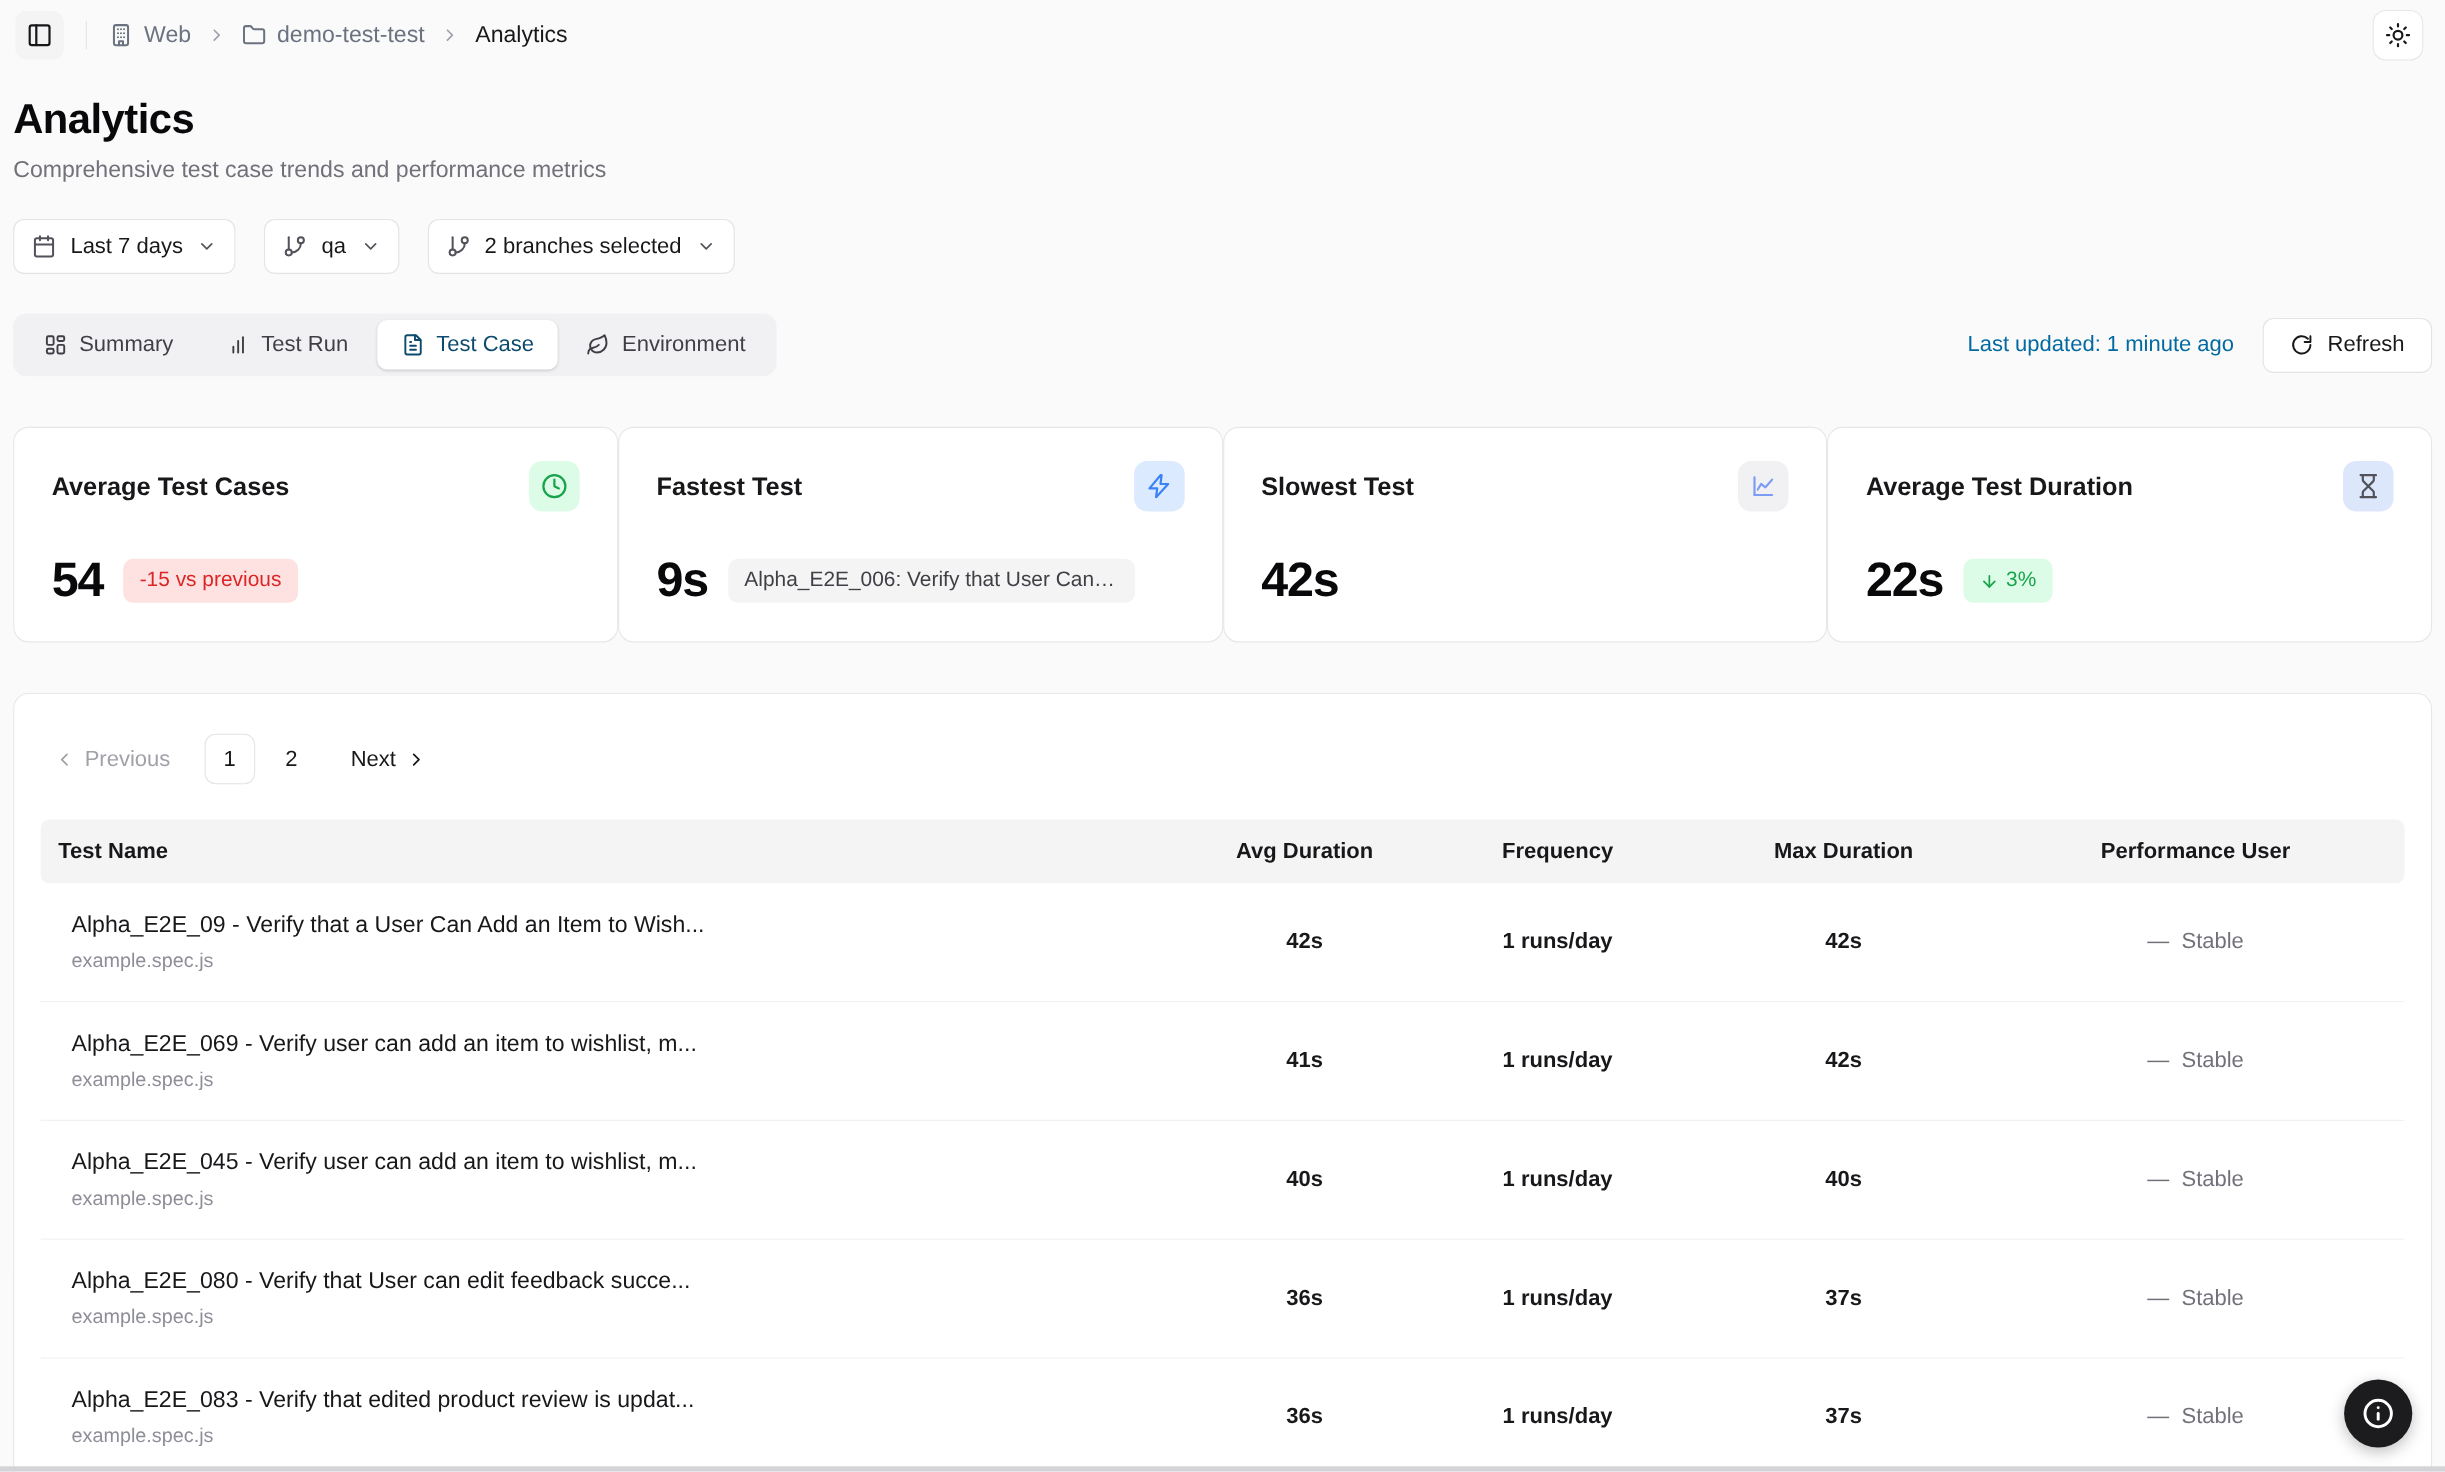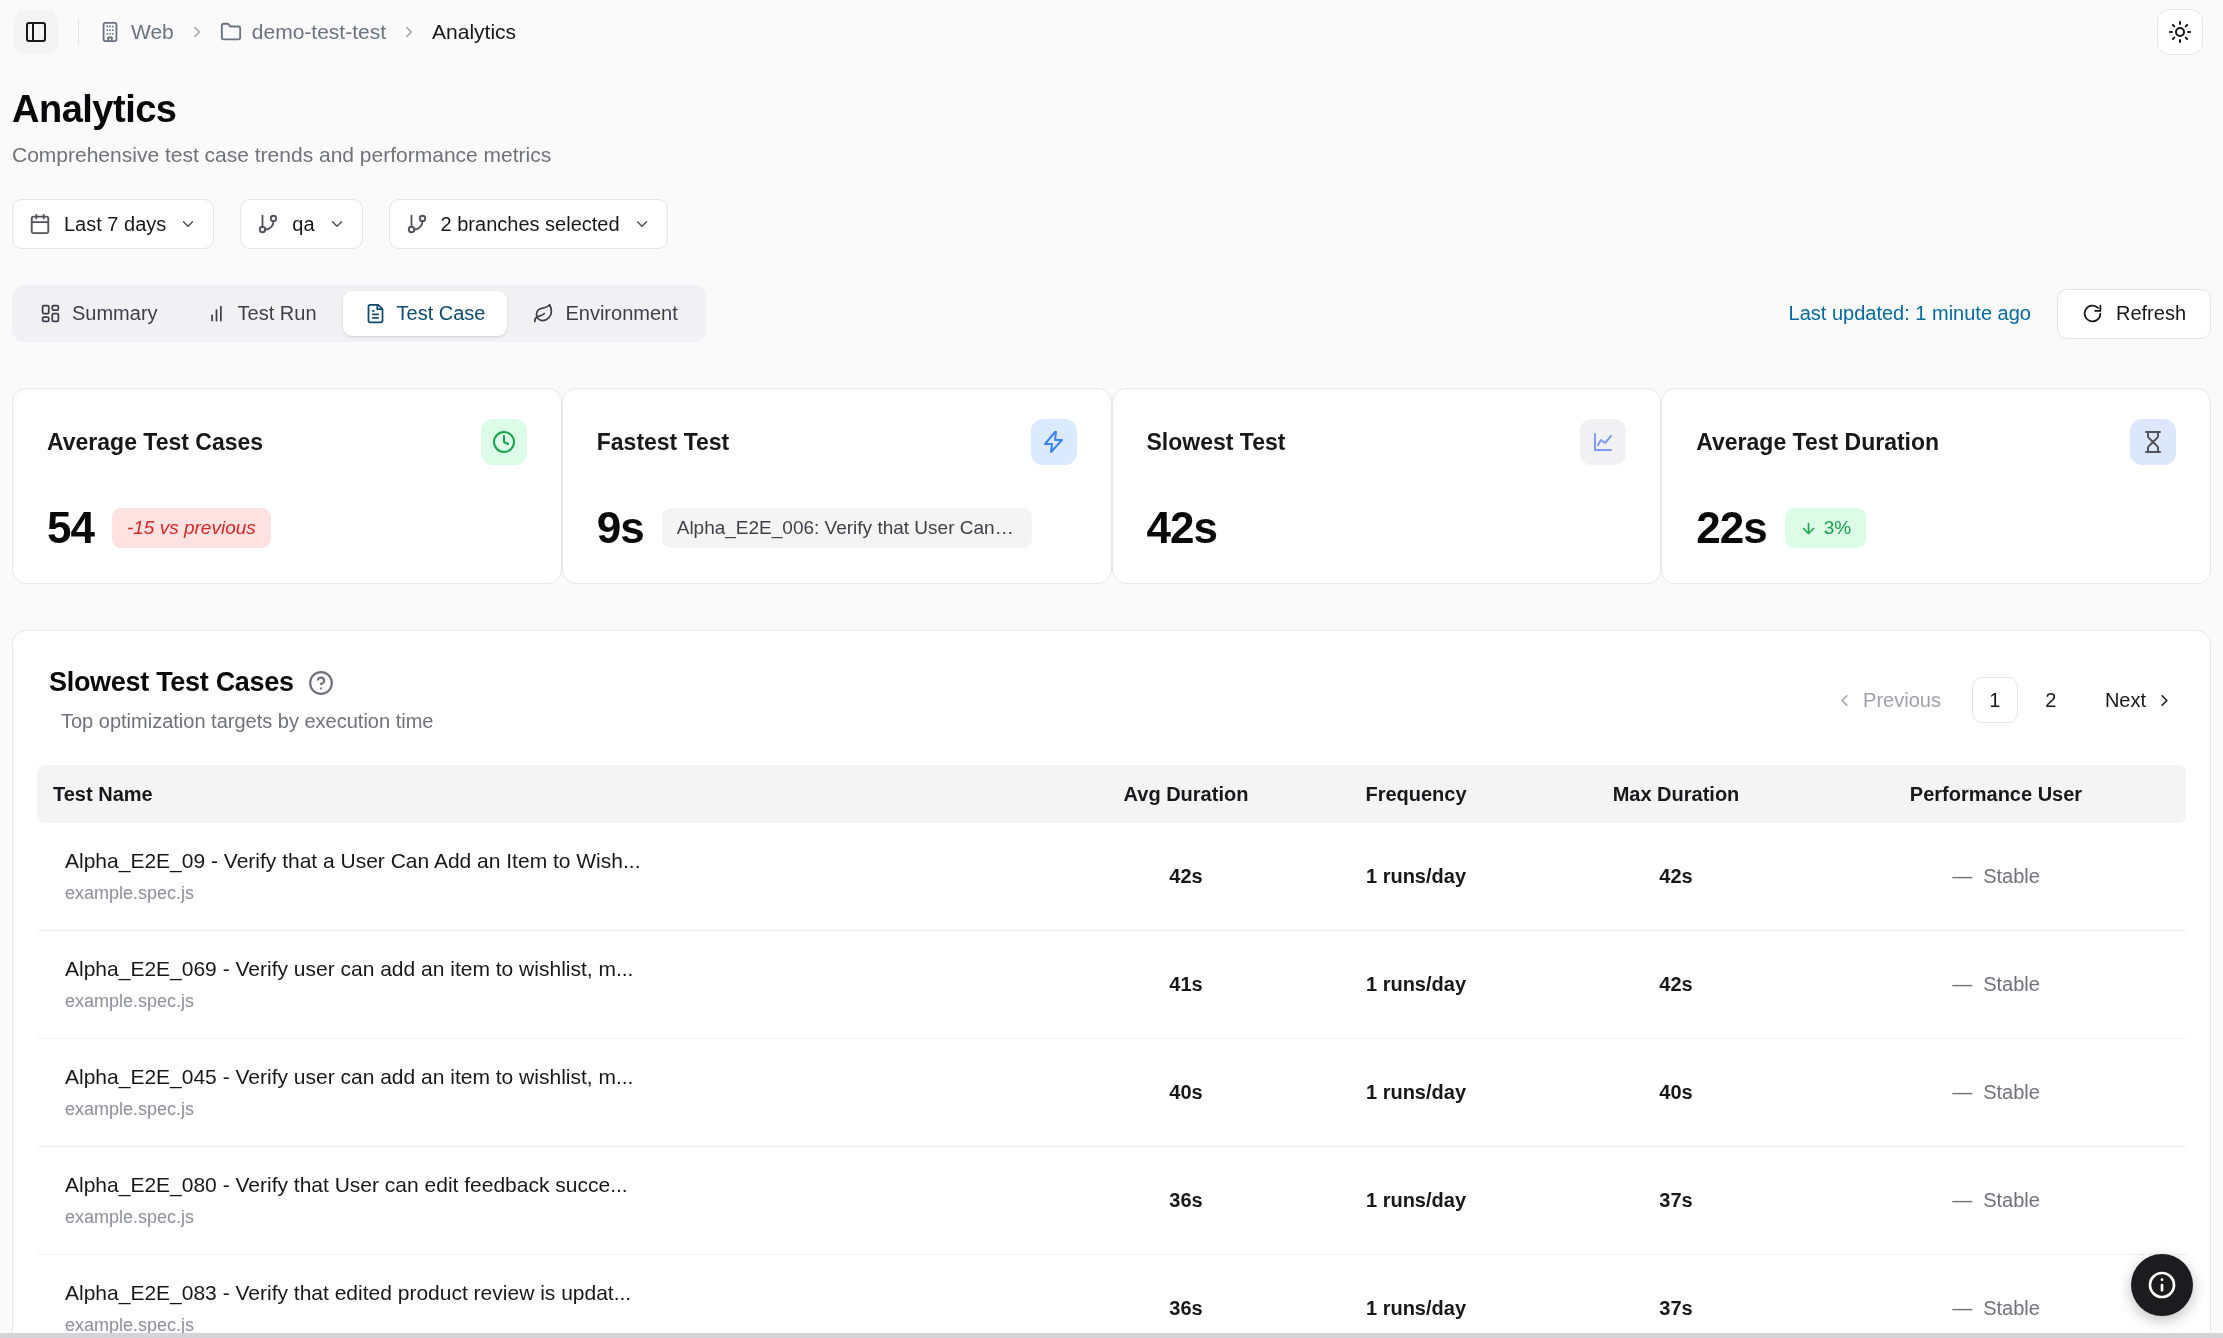--- a/index.html
+++ b/index.html
@@ -72,21 +72,21 @@
   .card-top { display: flex; justify-content: space-between; align-items: center; }
   .card-title { font-size: 23px; font-weight: 600; color: #18181b; }
   .icon-badge { width: 46px; height: 46px; border-radius: 12px; display: flex; align-items: center; justify-content: center; }
   .icon-badge.green  { background: #dcfce7; color: #16a34a; }
   .icon-badge.blue   { background: #dbeafe; color: #3b82f6; }
   .icon-badge.gray   { background: #f1f1f3; color: #7c9cf5; }
   .icon-badge.indigo { background: #dde7fb; color: #52525b; }
   .card-value-row { display: flex; align-items: center; gap: 18px; }
   .card-value { font-size: 44px; font-weight: 700; color: #09090b; letter-spacing: -1px; }
   .badge { font-size: 19px; font-weight: 500; padding: 9px 15px; border-radius: 9px; white-space: nowrap; }
-  .badge.negative { background: #fee2e2; color: #dc2626; font-style: italic; }
+  .badge.negative { background: #fee2e2; color: #dc2626; }
   .badge.neutral  { background: #f4f4f5; color: #3f3f46; max-width: 370px; overflow: hidden; text-overflow: ellipsis; }
   .badge.positive { background: #dcfce7; color: #16a34a; display: flex; align-items: center; gap: 7px; }
 
   
   .table-card {
     margin-top: 46px; background: #fff; border: 1px solid #e7e7ea; border-radius: 14px;
     padding: 36px 24px 24px 24px; min-height: 720px;
   }
   .section-header { display: flex; justify-content: space-between; align-items: center; padding: 0 12px; }
   .section-title-row { display: flex; align-items: center; gap: 14px; }
@@ -368,33 +368,20 @@
           </span>
           <span>3%</span>
         </span>
       </div>
     </div>
 
   </section>
 
   <section class="table-card">
     <div class="section-header">
-      <div>
-        <div class="section-title-row">
-          <h2 class="section-title">Slowest Test Cases</h2>
-          <span class="help-icon">
-            <svg width="26" height="26" viewBox="0 0 24 24" fill="none" stroke="currentColor" stroke-width="2" stroke-linecap="round" stroke-linejoin="round">
-                <circle cx="12" cy="12" r="10"></circle>
-                <path d="M9.09 9a3 3 0 0 1 5.83 1c0 2-3 3-3 3"></path>
-                <path d="M12 17h.01"></path>
-              </svg>
-          </span>
-        </div>
-        <p class="section-subtitle">Top optimization targets by execution time</p>
-      </div>
       <div class="pagination">
         <button class="page-prev">
           <span>
             <svg width="19" height="19" viewBox="0 0 24 24" fill="none" stroke="currentColor" stroke-width="2" stroke-linecap="round" stroke-linejoin="round">
                 <path d="m15 18-6-6 6-6"></path>
               </svg>
           </span>
           <span>Previous</span>
         </button>
         <button class="page-btn current">1</button>

